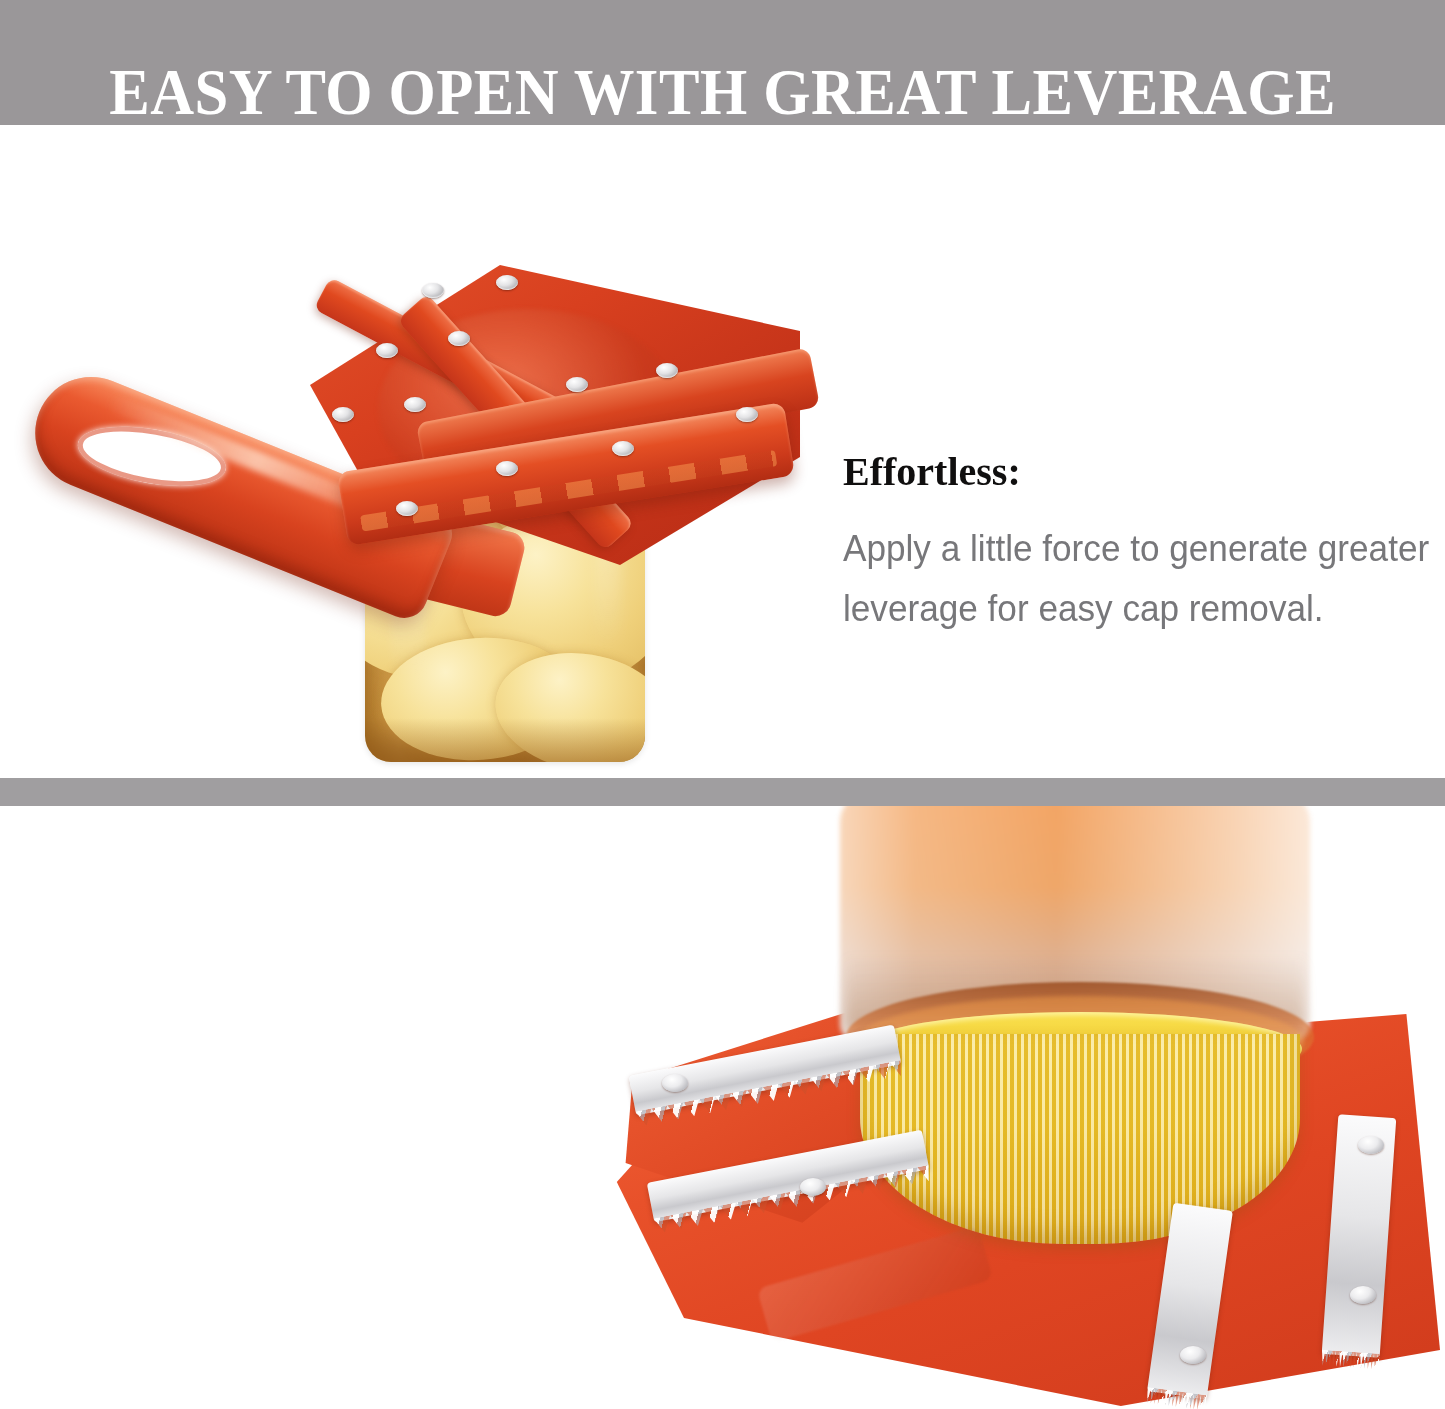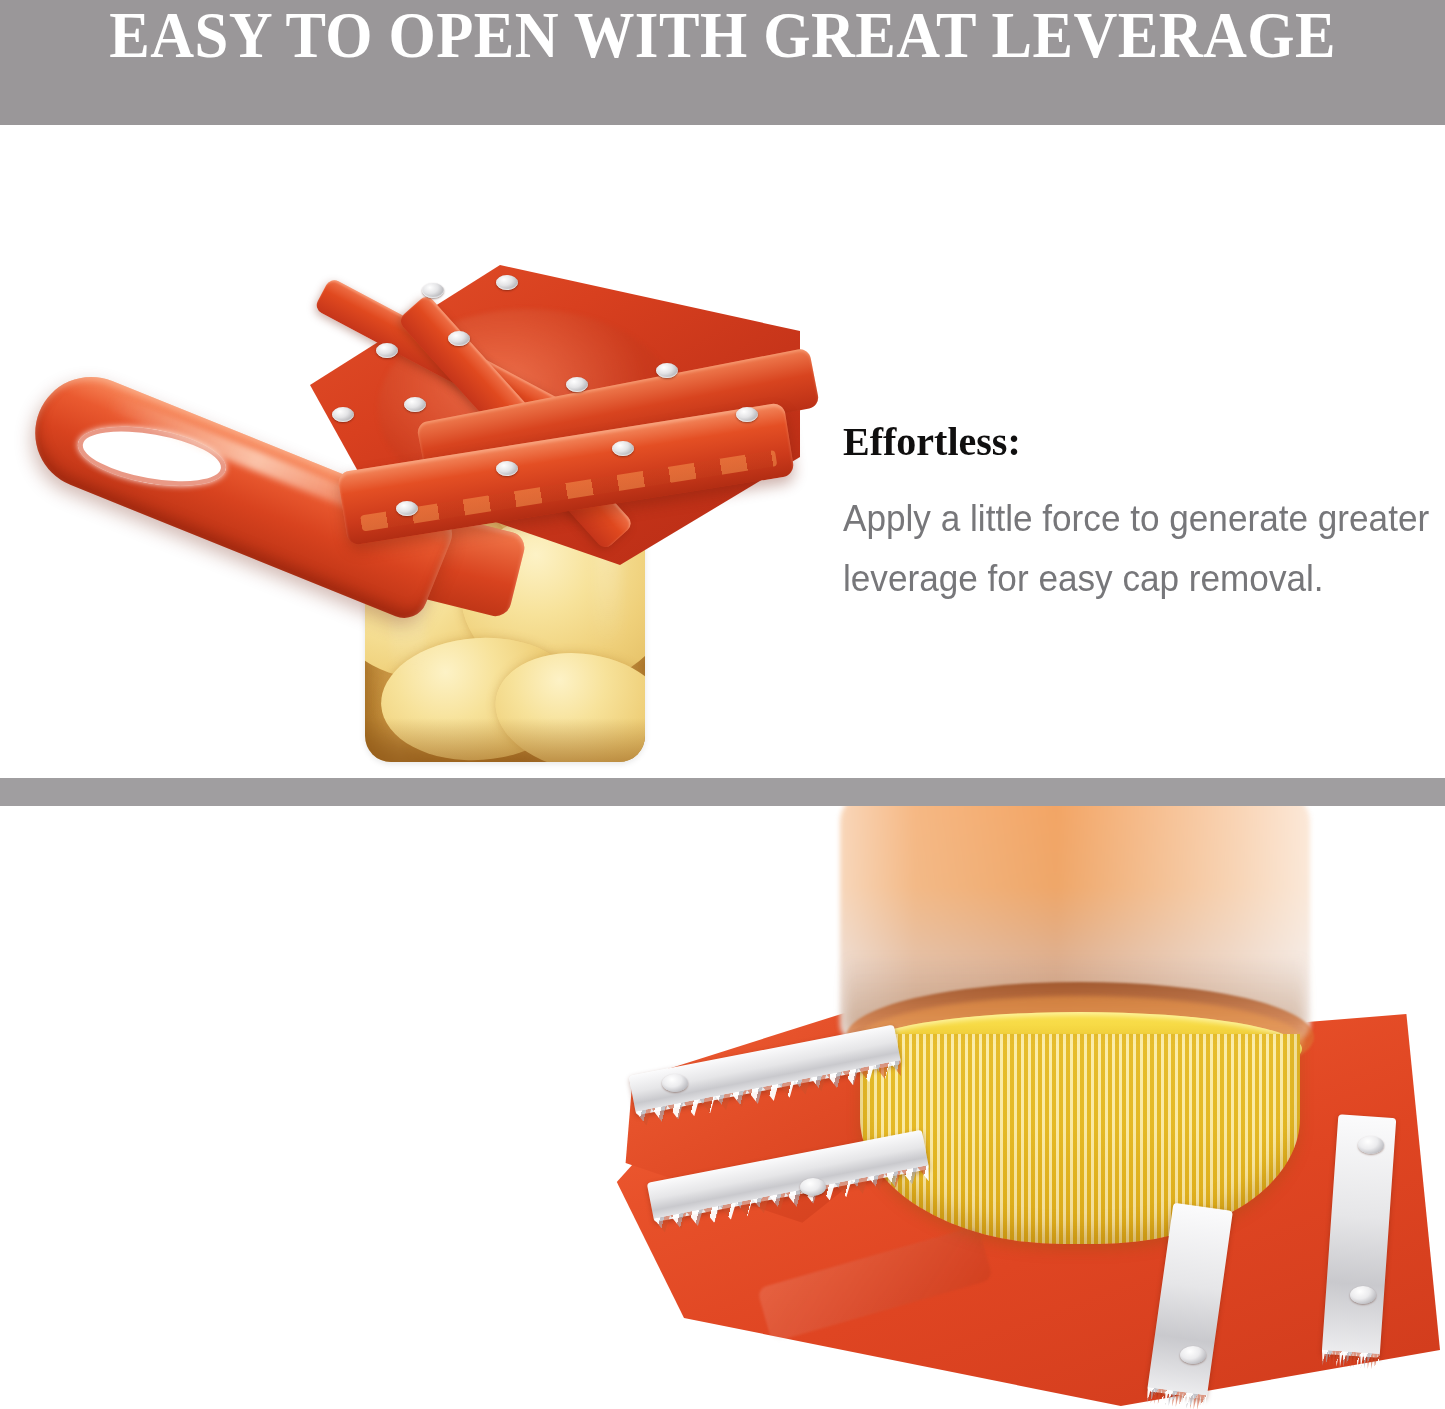--- a/index.html
+++ b/index.html
@@ -7,21 +7,21 @@
     width:1445px;height:1409px;
     font-family:"Liberation Sans", sans-serif;
     overflow:hidden;position:relative;
   }
   .page{width:1445px;height:1409px;position:relative;background:#fff;}
 
   
   .header-band{
     position:absolute;left:0;top:0;width:1445px;height:125px;
     background:#9a9799;
-    display:flex;align-items:flex-start;justify-content:center;
+    display:flex;align-items:flex-end;justify-content:center;
   }
   .headline{
     font-family:"Liberation Serif", serif;
     font-weight:bold;
     color:#ffffff;
     font-size:66px;
     line-height:1;
     letter-spacing:0.5px;
     transform:scaleX(0.92);
     transform-origin:center center;
@@ -36,20 +36,21 @@
 
   
   .copy{position:absolute;}
   .copy-heading{
     font-family:"Liberation Serif", serif;
     font-weight:bold;
     color:#100f0f;
     font-size:40px;
     line-height:1.05;
     white-space:nowrap;
+    margin-top:30px;
   }
   .copy-body{
     font-family:"Liberation Sans", sans-serif;
     color:#77777a;
     font-size:37px;
     line-height:1.62;
     transform:scaleX(0.95);
     transform-origin:left top;
   }
   #copy-effortless{left:843px;top:296px;width:600px;}

